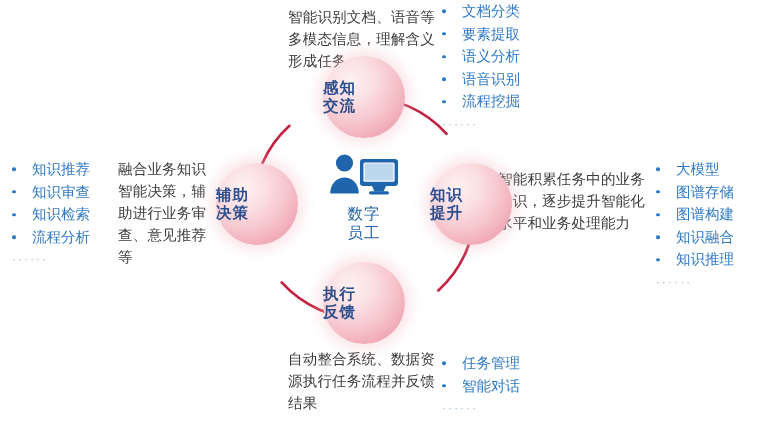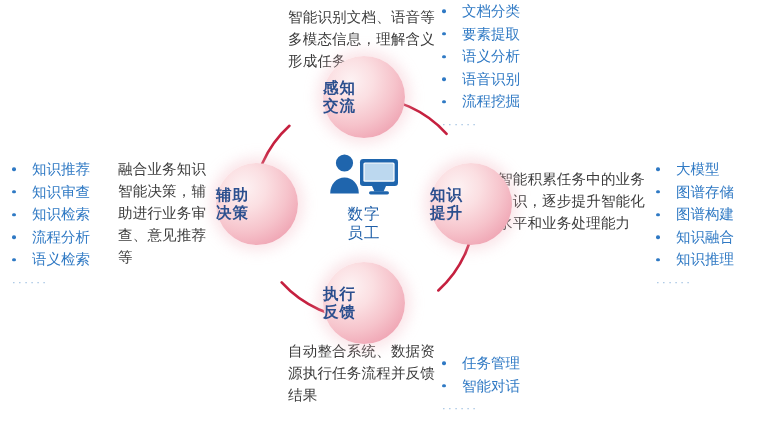--- a/index.html
+++ b/index.html
@@ -26,21 +26,21 @@
     position: absolute;
     color: #3b3b3b;
     font-size: 14.5px;
     line-height: 1.52;
     letter-spacing: 0.2px;
     white-space: pre-line;
   }
   .desc-top    { left: 288px; top: 6px;   width: 150px; }
   .desc-left   { left: 118px; top: 158px; width: 92px;  }
   .desc-right  { left: 498px; top: 168px; width: 150px; }
-  .desc-bottom { left: 288px; top: 340px; width: 152px; }
+  .desc-bottom { left: 288px; top: 348px; width: 152px; }
 
   
   .klist {
     position: absolute;
     list-style: none;
     margin: 0;
     padding: 0;
     color: #2f79c4;
     font-size: 14.5px;
     line-height: 1.56;
@@ -159,21 +159,20 @@
     <li><span class="bullet"></span><span>语音识别</span></li>
     <li><span class="bullet"></span><span>流程挖掘</span></li>
     <li class="ellipsis">······</li>
   </ul>
 
   <ul class="klist list-left">
     <li><span class="bullet"></span><span>知识推荐</span></li>
     <li><span class="bullet"></span><span>知识审查</span></li>
     <li><span class="bullet"></span><span>知识检索</span></li>
     <li><span class="bullet"></span><span>流程分析</span></li>
-    <li><span class="bullet"></span><span>语义检索</span></li>
     <li class="ellipsis">······</li>
   </ul>
 
   <ul class="klist list-right">
     <li><span class="bullet"></span><span>大模型</span></li>
     <li><span class="bullet"></span><span>图谱存储</span></li>
     <li><span class="bullet"></span><span>图谱构建</span></li>
     <li><span class="bullet"></span><span>知识融合</span></li>
     <li><span class="bullet"></span><span>知识推理</span></li>
     <li class="ellipsis">······</li>

